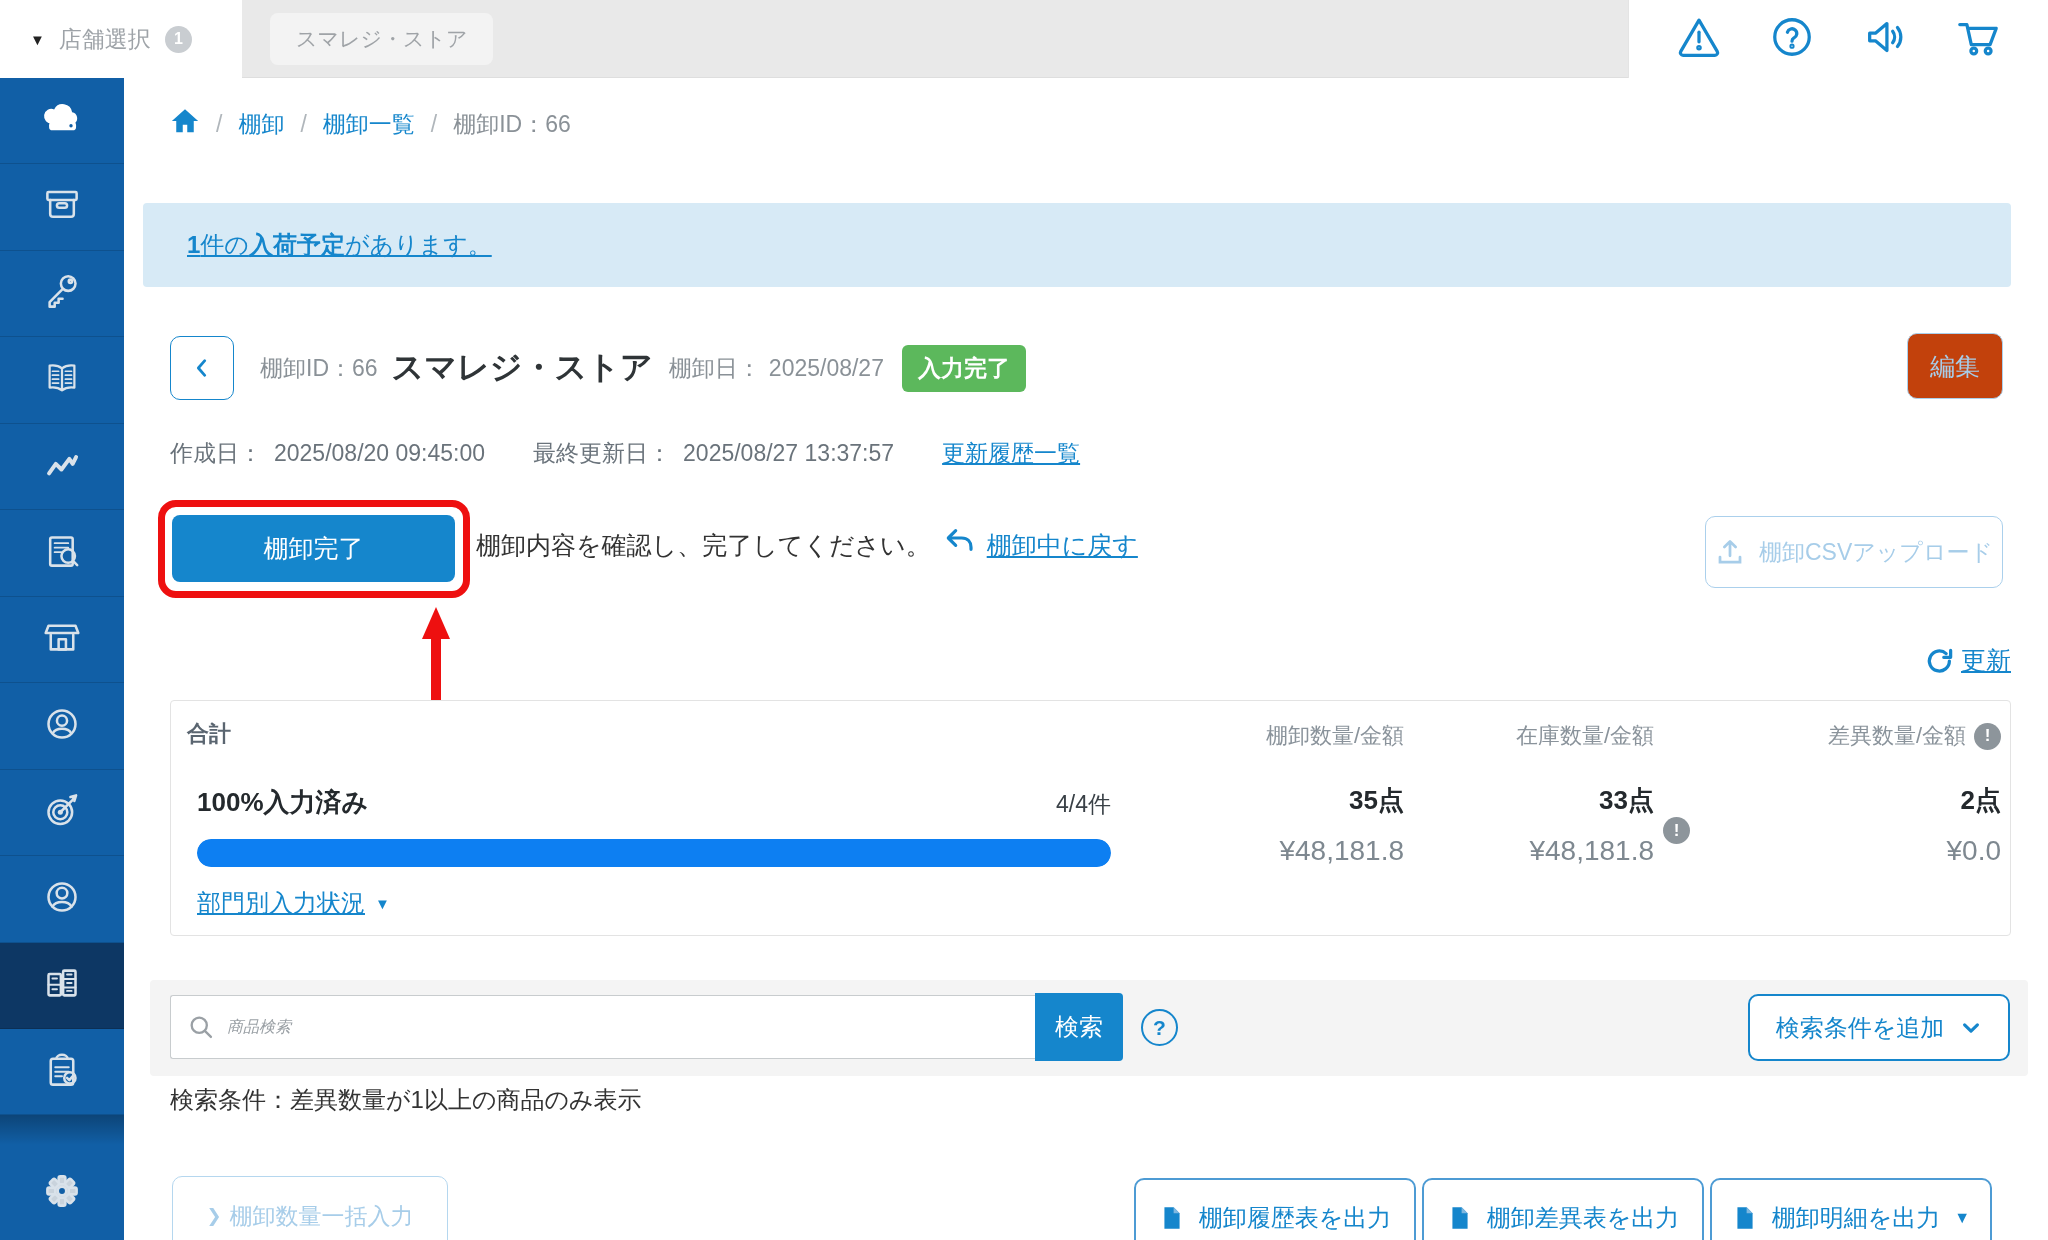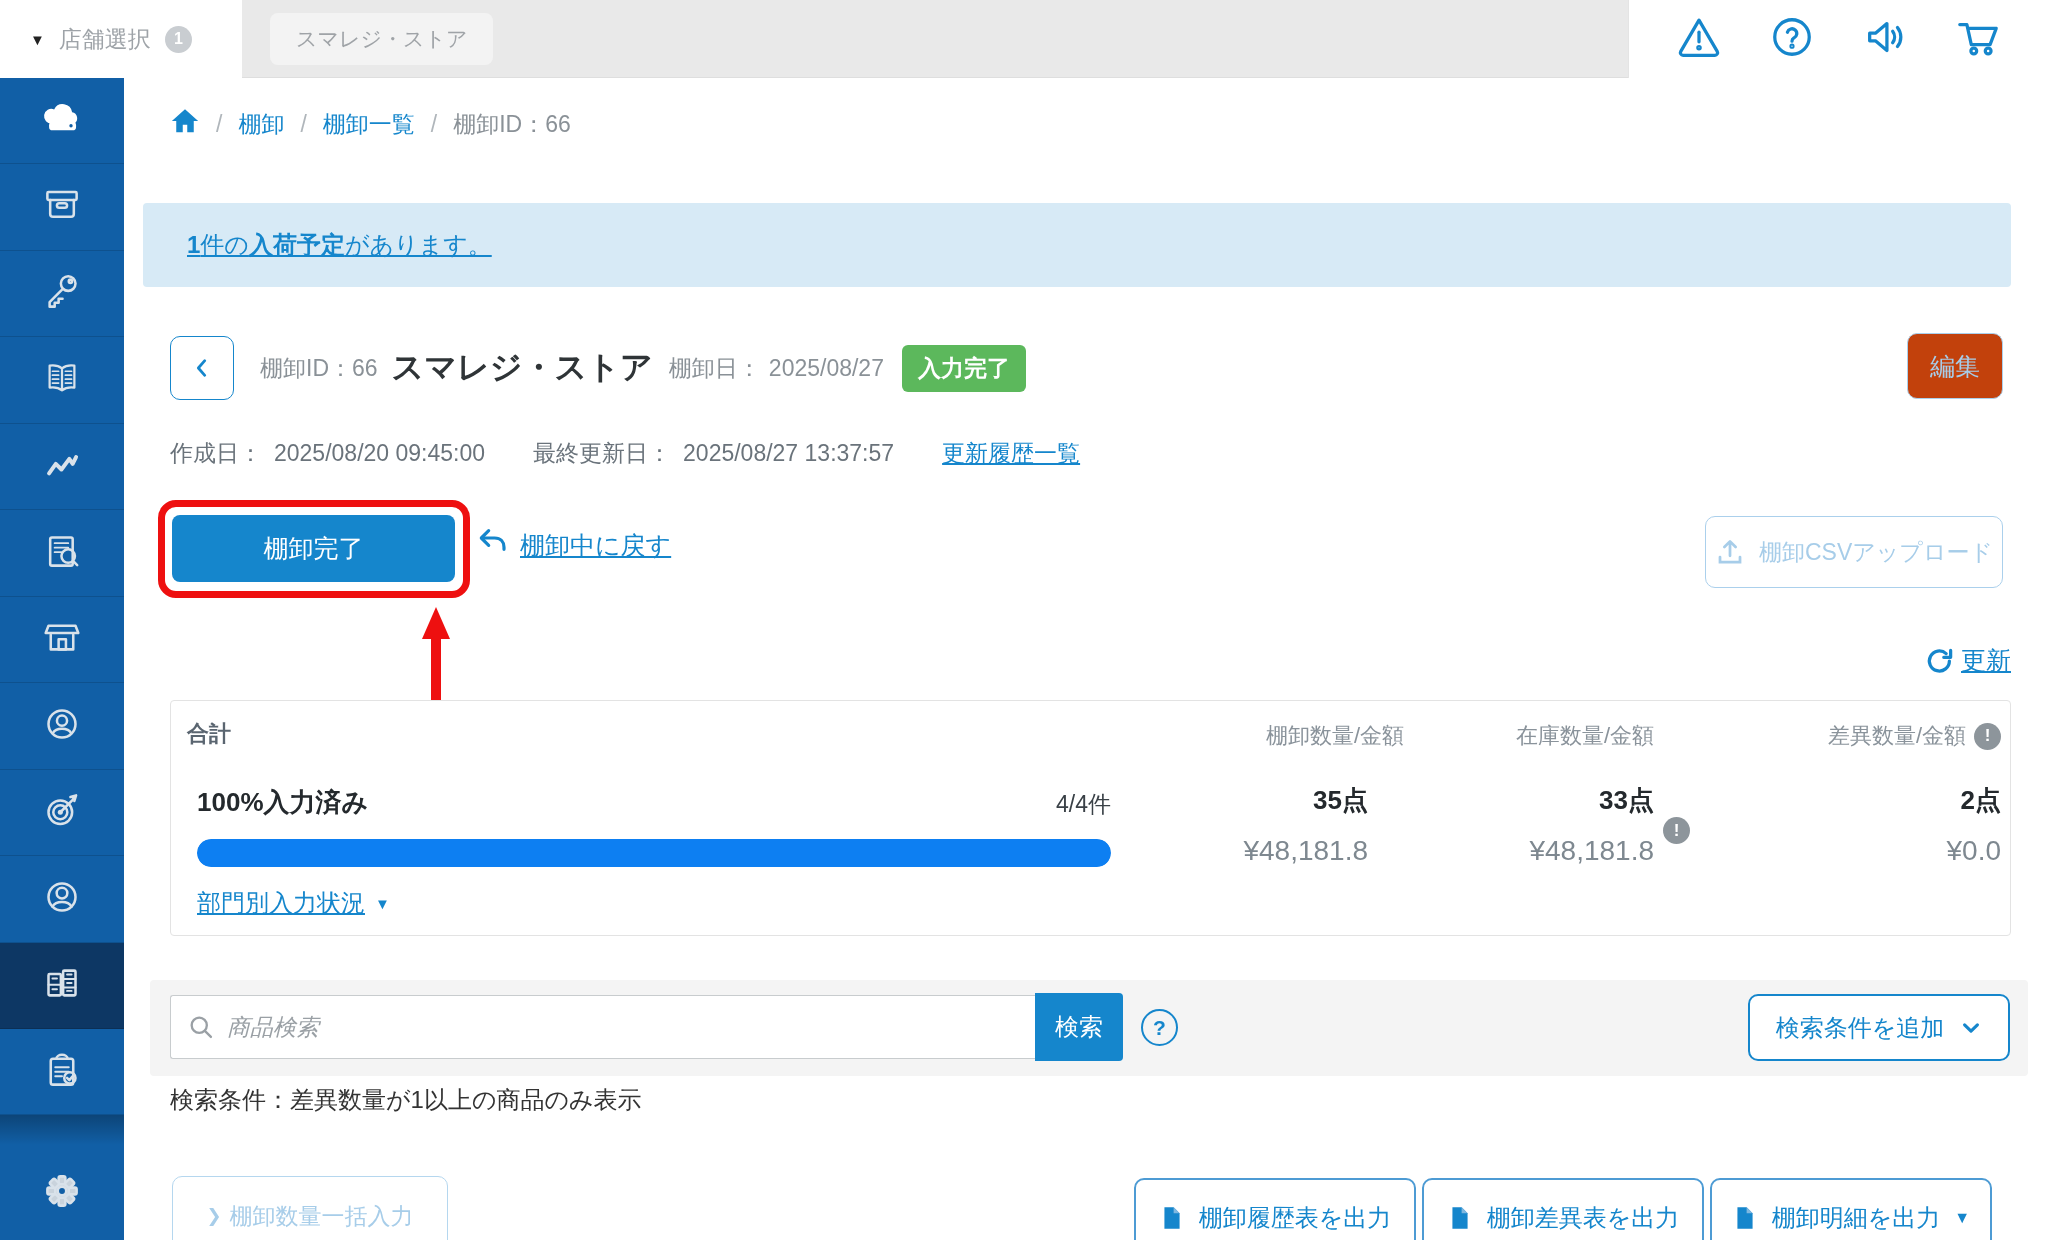--- a/index.html
+++ b/index.html
@@ -75,35 +75,35 @@
   .sum-total { position:absolute; left:16px; top:18px; font-size:22px; font-weight:800; color:#5A6570; }
   .sum-h { position:absolute; top:20px; font-size:22px; color:#8A939B; text-align:right; display:flex; justify-content:flex-end; align-items:center; gap:8px; }
   .sum-h1 { right:606px; width:300px; }
   .sum-h2 { right:356px; width:300px; }
   .sum-h3 { right:9px;  width:340px; }
   .badge-excl { display:inline-flex; width:27px; height:27px; border-radius:50%; background:#8D959B; color:#fff; font-weight:800; font-size:17px; align-items:center; justify-content:center; }
   .sum-progress-label { position:absolute; left:26px; top:84px; font-size:26px; font-weight:800; color:#24292D; }
   .sum-count { position:absolute; left:760px; top:88px; width:180px; text-align:right; font-size:23px; color:#3A4147; }
   .sum-qty { position:absolute; top:82px; font-size:26px; font-weight:800; color:#24292D; text-align:right; }
   .sum-amt { position:absolute; top:134px; font-size:28px; color:#7E8890; text-align:right; }
-  .q1,.a1 { right:642px; width:300px; }
+  .q1,.a1 { right:606px; width:300px; }
   .q2,.a2 { right:356px; width:300px; }
   .q3,.a3 { right:9px;  width:340px; }
   .badge-stock { position:absolute; left:1492px; top:116px; }
   .progress-track { position:absolute; left:26px; top:138px; width:914px; height:28px; border-radius:14px; background:#E8EDF1; overflow:hidden; }
   .progress-fill { height:100%; background:#0D7FF2; border-radius:14px; }
   .dept-link { position:absolute; left:26px; top:186px; font-size:24px; color:#1586CC; display:flex; align-items:center; gap:10px; cursor:pointer; }
   .dept-link .txt { text-decoration:underline; }
   .dept-caret { font-size:15px; }
 
   
   .search-panel { position:absolute; top:902px; left:26px; width:1878px; height:96px; background:#F4F4F4; border-radius:4px; }
   .search-box { position:absolute; left:20px; top:15px; width:865px; height:64px; background:#fff; border:1px solid #C8CCCE; border-right:none; border-radius:3px 0 0 3px; display:flex; align-items:center; padding-left:16px; gap:12px; }
   .search-box svg { width:28px; height:28px; stroke:#9AA0A5; stroke-width:2; fill:none; stroke-linecap:round; }
-  .search-input { border:none; outline:none; flex:1; height:100%; font-size:23px; font-style:italic; color:#333; background:transparent; font-family:inherit; }
+  .search-input { border:none; outline:none; flex:1; height:100%; font-size:16px; font-style:italic; color:#333; background:transparent; font-family:inherit; }
   .search-input::placeholder { color:#9AA0A5; font-style:italic; }
   .search-btn { position:absolute; left:885px; top:13px; width:88px; height:68px; background:#1586CC; color:#fff; border:none; border-radius:0 4px 4px 0; font-size:24px; cursor:pointer; font-family:inherit; }
   .help-circle { position:absolute; left:991px; top:29px; width:37px; height:37px; border:2px solid #1586CC; border-radius:50%; color:#1586CC; font-size:21px; font-weight:bold; display:flex; align-items:center; justify-content:center; cursor:pointer; }
   .add-cond-btn { position:absolute; right:18px; top:14px; width:262px; height:67px; background:#fff; border:2px solid #1586CC; border-radius:10px; color:#1586CC; font-size:24px; display:flex; align-items:center; justify-content:center; gap:16px; cursor:pointer; font-family:inherit; }
   .add-cond-btn svg { width:22px; height:22px; stroke:#1586CC; stroke-width:3.4; fill:none; stroke-linecap:round; stroke-linejoin:round; }
 
   .condition-line { position:absolute; top:1006px; left:46px; font-size:24px; color:#333; }
 
   
   .footer-row { position:absolute; top:1098px; left:46px; right:56px; height:80px; }
@@ -308,20 +308,21 @@
       <a class="meta-link">更新履歴一覧</a>
     </div>
 
     <div class="action-row">
       <div class="red-box"></div>
       <button class="complete-btn">棚卸完了</button>
       <svg class="red-arrow" width="44" height="125" viewBox="0 0 44 125">
         <path d="M22 4 L8 36 H17 V122 H27 V36 H36 Z" fill="#EE1010"></path>
       </svg>
       <div class="instruction">
+        <span>棚卸内容を確認し、完了してください。</span>
         <span class="undo-icon">
           <svg viewBox="0 0 24 24">
               <path d="M9.5 3.5 L4 9 L9.5 14.5"></path>
               <path d="M4.5 9 H14 c4.5 0 7 3 7 7 v1.5"></path>
             </svg>
         </span>
         <a class="revert-link">棚卸中に戻す</a>
       </div>
       <button class="csv-btn">
         <svg viewBox="0 0 24 24">

